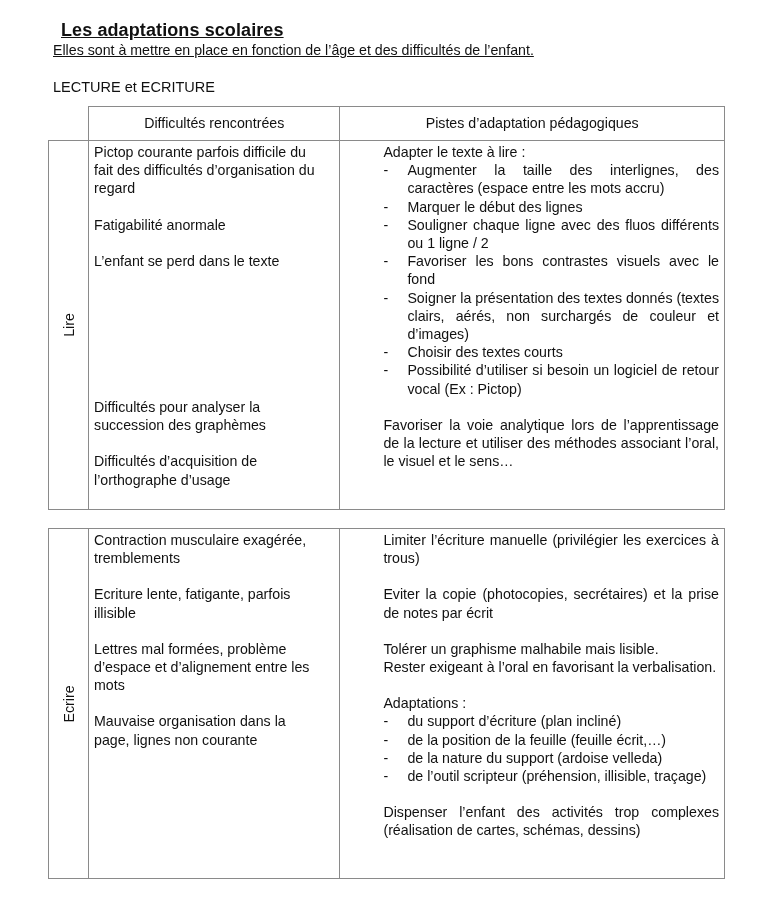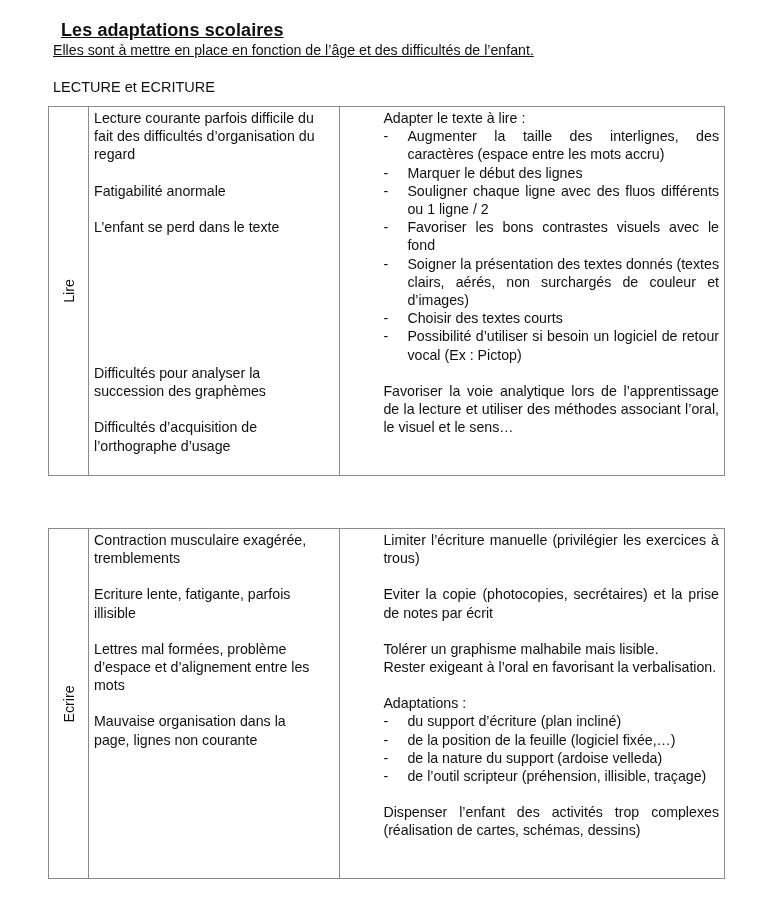--- a/index.html
+++ b/index.html
@@ -55,27 +55,32 @@
 <div class="subtitle">Elles sont à mettre en place en fonction de l’âge et des difficultés de l’enfant.</div>
 <div class="section">LECTURE et ECRITURE</div>
 
 <table class="grid t1">
   <colgroup>
       <col class="col-side">
       <col class="col-diff">
       <col class="col-pist">
     </colgroup>
   <tbody>
+      <tr>
+    <td class="blank"></td>
+    <td class="head">Difficultés rencontrées</td>
+    <td class="head">Pistes d’adaptation pédagogiques</td>
+  </tr>
   <tr>
     <td class="side" style="height:368px;">
       <span class="side-label">Lire</span>
     </td>
     <td>
       <div class="cell">
-        <p class="para" style="width:232px">Lecture courante parfois difficile du fait des difficultés d’organisation du regard</p>
+        <p class="para" style="width:232px">Pictop courante parfois difficile du fait des difficultés d’organisation du regard</p>
         <div class="gap"></div>
         <p class="para">Fatigabilité anormale</p>
         <div class="gap"></div>
         <p class="para">L’enfant se perd dans le texte</p>
         <div style="height:128px"></div>
         <p class="para" style="width:200px">Difficultés pour analyser la succession des graphèmes</p>
         <div class="gap"></div>
         <p class="para" style="width:200px">Difficultés d’acquisition de l’orthographe d’usage</p>
       </div>
     </td>
@@ -126,21 +131,21 @@
         <p class="para just">Limiter l’écriture manuelle (privilégier les exercices à trous)</p>
         <div class="gap"></div>
         <p class="para just">Eviter la copie (photocopies, secrétaires) et la prise de notes par écrit</p>
         <div class="gap"></div>
         <p class="para">Tolérer un graphisme malhabile mais lisible.</p>
         <p class="para just">Rester exigeant à l’oral en favorisant la verbalisation.</p>
         <div class="gap"></div>
         <p class="para">Adaptations :</p>
         <ul class="dash">
           <li>du support d’écriture (plan incliné)</li>
-          <li>de la position de la feuille (logiciel fixée,…)</li>
+          <li>de la position de la feuille (feuille écrit,…)</li>
           <li>de la nature du support (ardoise velleda)</li>
           <li>de l’outil scripteur (préhension, illisible, traçage)</li>
         </ul>
         <div class="gap"></div>
         <p class="para just">Dispenser l’enfant des activités trop complexes (réalisation de cartes, schémas, dessins)</p>
       </div>
     </td>
   </tr>
 </tbody>
   </table>

